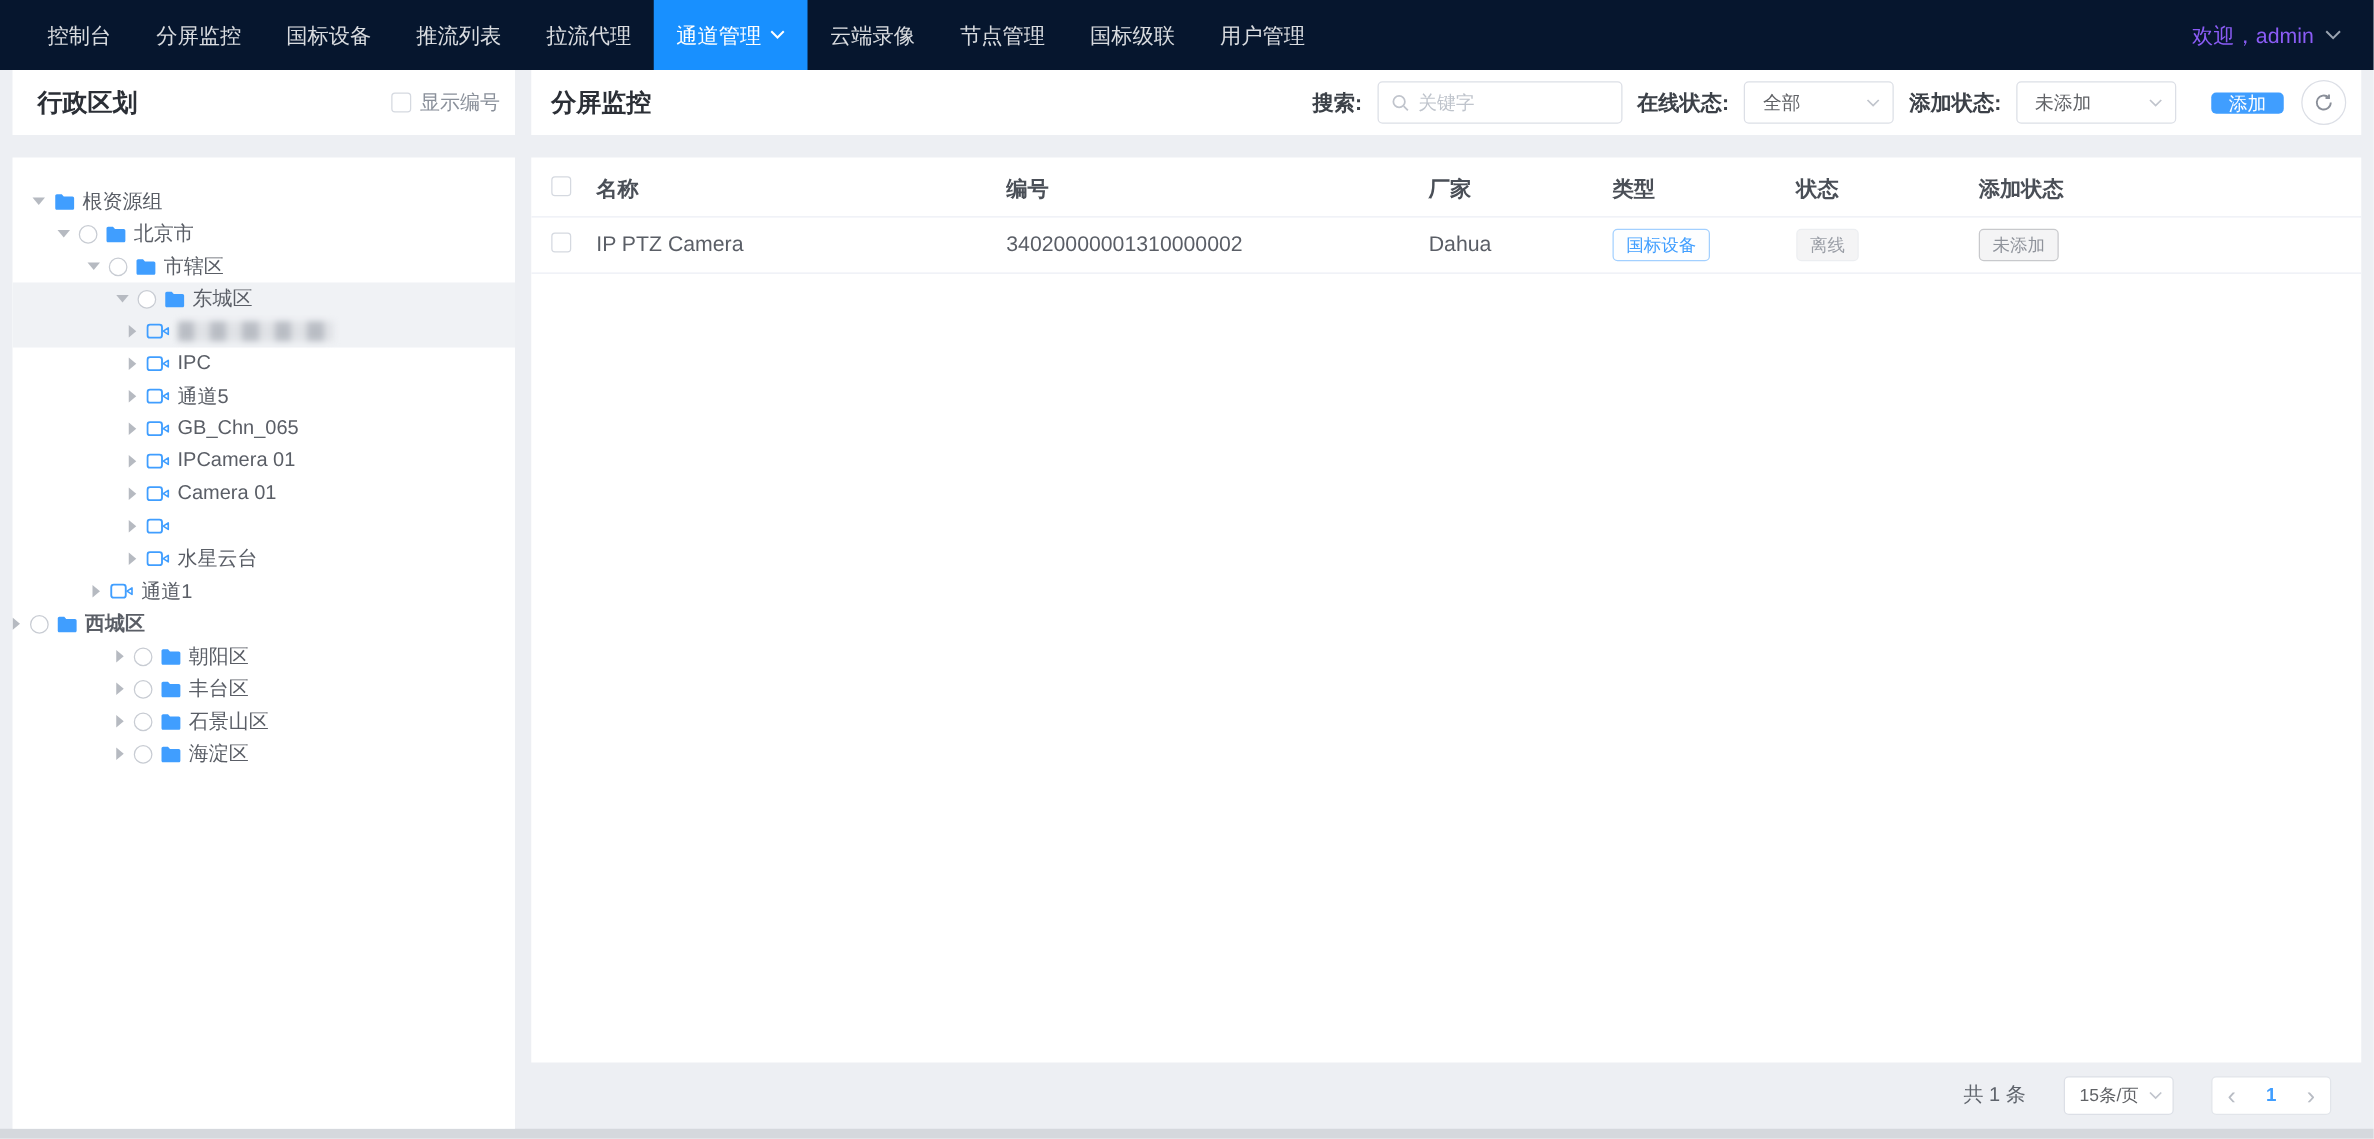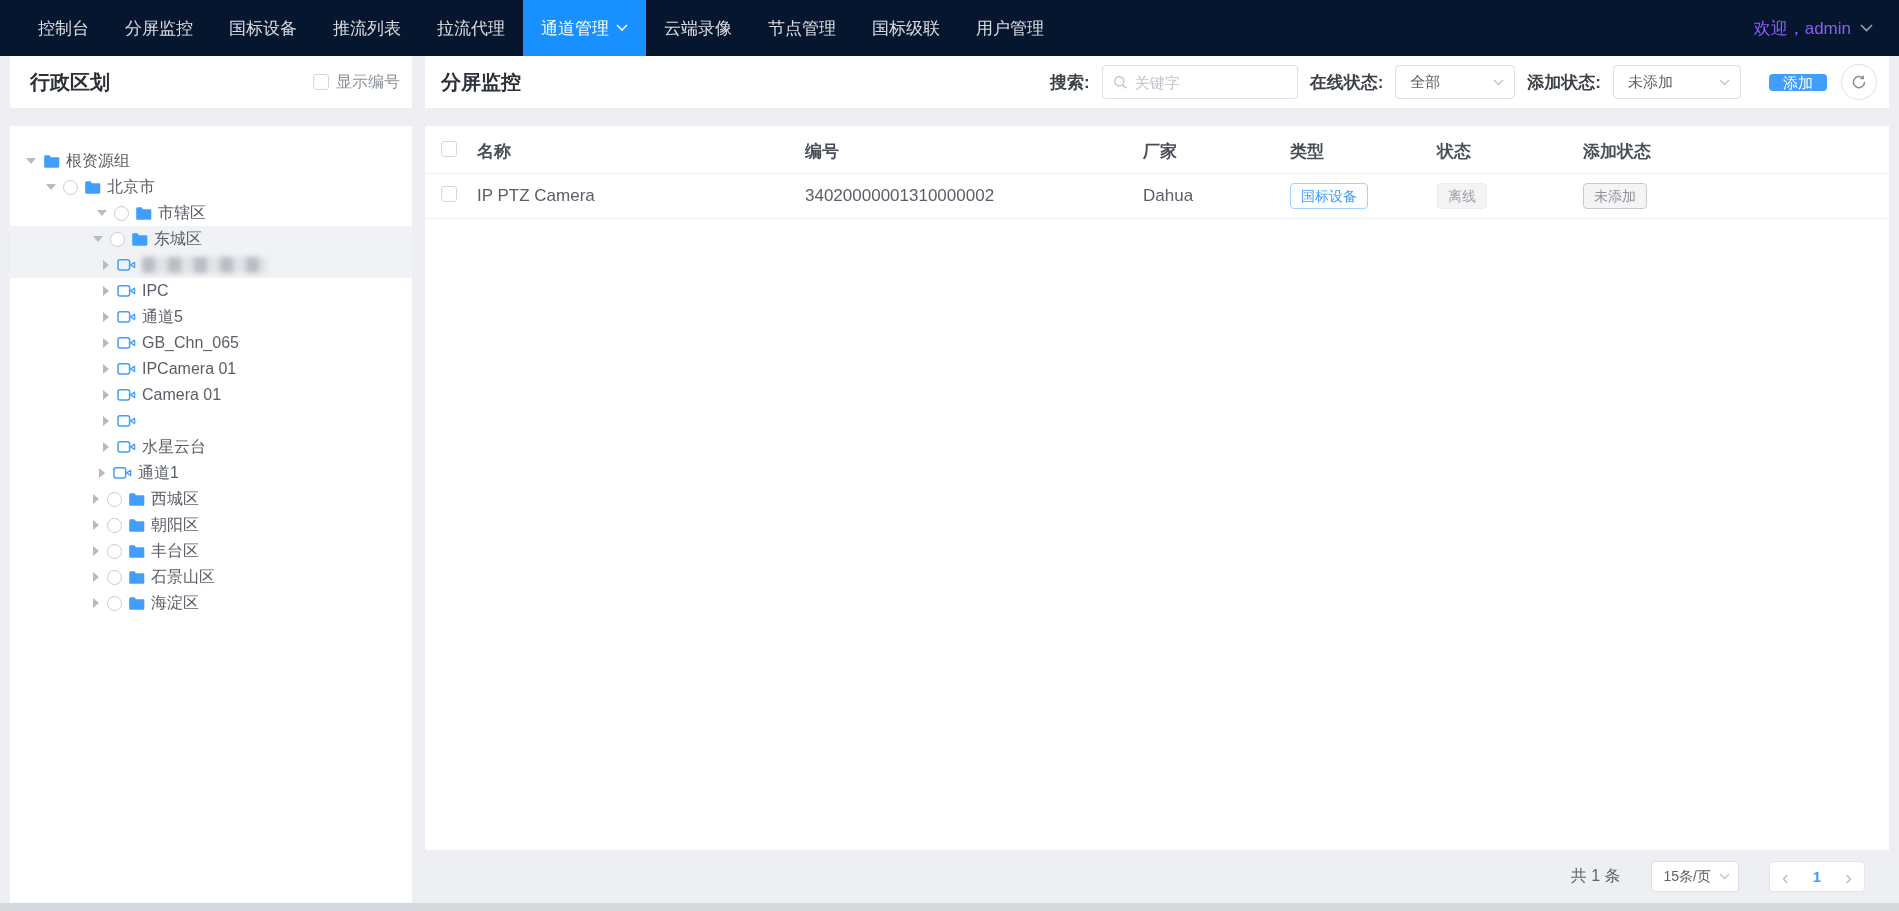--- a/index.html
+++ b/index.html
@@ -164,21 +164,21 @@
             <div class="tree-row" style="padding-left: 36px;">
               <span class="caret down"></span>
               <span class="radio"></span>
               <span class="ticon">
                 <svg width="17" height="15" viewBox="0 0 17 15">
                   <path d="M1.2 2.6 C1.2 1.9 1.8 1.3 2.5 1.3 h3.9 l1.6 1.9 h7 c.7 0 1.3.6 1.3 1.3 v8 c0 .7-.6 1.3-1.3 1.3 H2.5 c-.7 0-1.3-.6-1.3-1.3 Z" fill="#409eff"></path>
                 </svg>
               </span>
               <span class="tree-label">北京市</span>
             </div>
-            <div class="tree-row" style="padding-left: 60px; margin-left: 27px;">
+            <div class="tree-row" style="padding-left: 60px;">
               <span class="caret down"></span>
               <span class="radio"></span>
               <span class="ticon">
                 <svg width="17" height="15" viewBox="0 0 17 15">
                   <path d="M1.2 2.6 C1.2 1.9 1.8 1.3 2.5 1.3 h3.9 l1.6 1.9 h7 c.7 0 1.3.6 1.3 1.3 v8 c0 .7-.6 1.3-1.3 1.3 H2.5 c-.7 0-1.3-.6-1.3-1.3 Z" fill="#409eff"></path>
                 </svg>
               </span>
               <span class="tree-label">市辖区</span>
             </div>
             <div class="tree-row hl" style="padding-left: 83px;">
@@ -263,31 +263,31 @@
             <div class="tree-row" style="padding-left: 93px;">
               <span class="caret right"></span>
               <span class="ticon">
                 <svg width="19" height="14" viewBox="0 0 19 14">
                   <rect x="1" y="1.7" width="11.6" height="10.4" rx="2" fill="none" stroke="#409eff" stroke-width="1.5"></rect>
                   <path d="M13.6 6.9 L17.6 4.3 V9.5 Z" fill="none" stroke="#409eff" stroke-width="1.3" stroke-linejoin="round"></path>
                 </svg>
               </span>
               <span class="tree-label">水星云台</span>
             </div>
-            <div class="tree-row" style="padding-left: 89px;">
+            <div class="tree-row" style="padding-left: 64px;">
               <span class="caret right"></span>
               <span class="ticon">
                 <svg width="19" height="14" viewBox="0 0 19 14">
                   <rect x="1" y="1.7" width="11.6" height="10.4" rx="2" fill="none" stroke="#409eff" stroke-width="1.5"></rect>
                   <path d="M13.6 6.9 L17.6 4.3 V9.5 Z" fill="none" stroke="#409eff" stroke-width="1.3" stroke-linejoin="round"></path>
                 </svg>
               </span>
               <span class="tree-label">通道1</span>
             </div>
-            <div class="tree-row" style="padding-left: 83px;">
+            <div class="tree-row" style=" font-weight: bold;">
               <span class="caret right"></span>
               <span class="radio"></span>
               <span class="ticon">
                 <svg width="17" height="15" viewBox="0 0 17 15">
                   <path d="M1.2 2.6 C1.2 1.9 1.8 1.3 2.5 1.3 h3.9 l1.6 1.9 h7 c.7 0 1.3.6 1.3 1.3 v8 c0 .7-.6 1.3-1.3 1.3 H2.5 c-.7 0-1.3-.6-1.3-1.3 Z" fill="#409eff"></path>
                 </svg>
               </span>
               <span class="tree-label">西城区</span>
             </div>
             <div class="tree-row" style="padding-left: 83px;">

